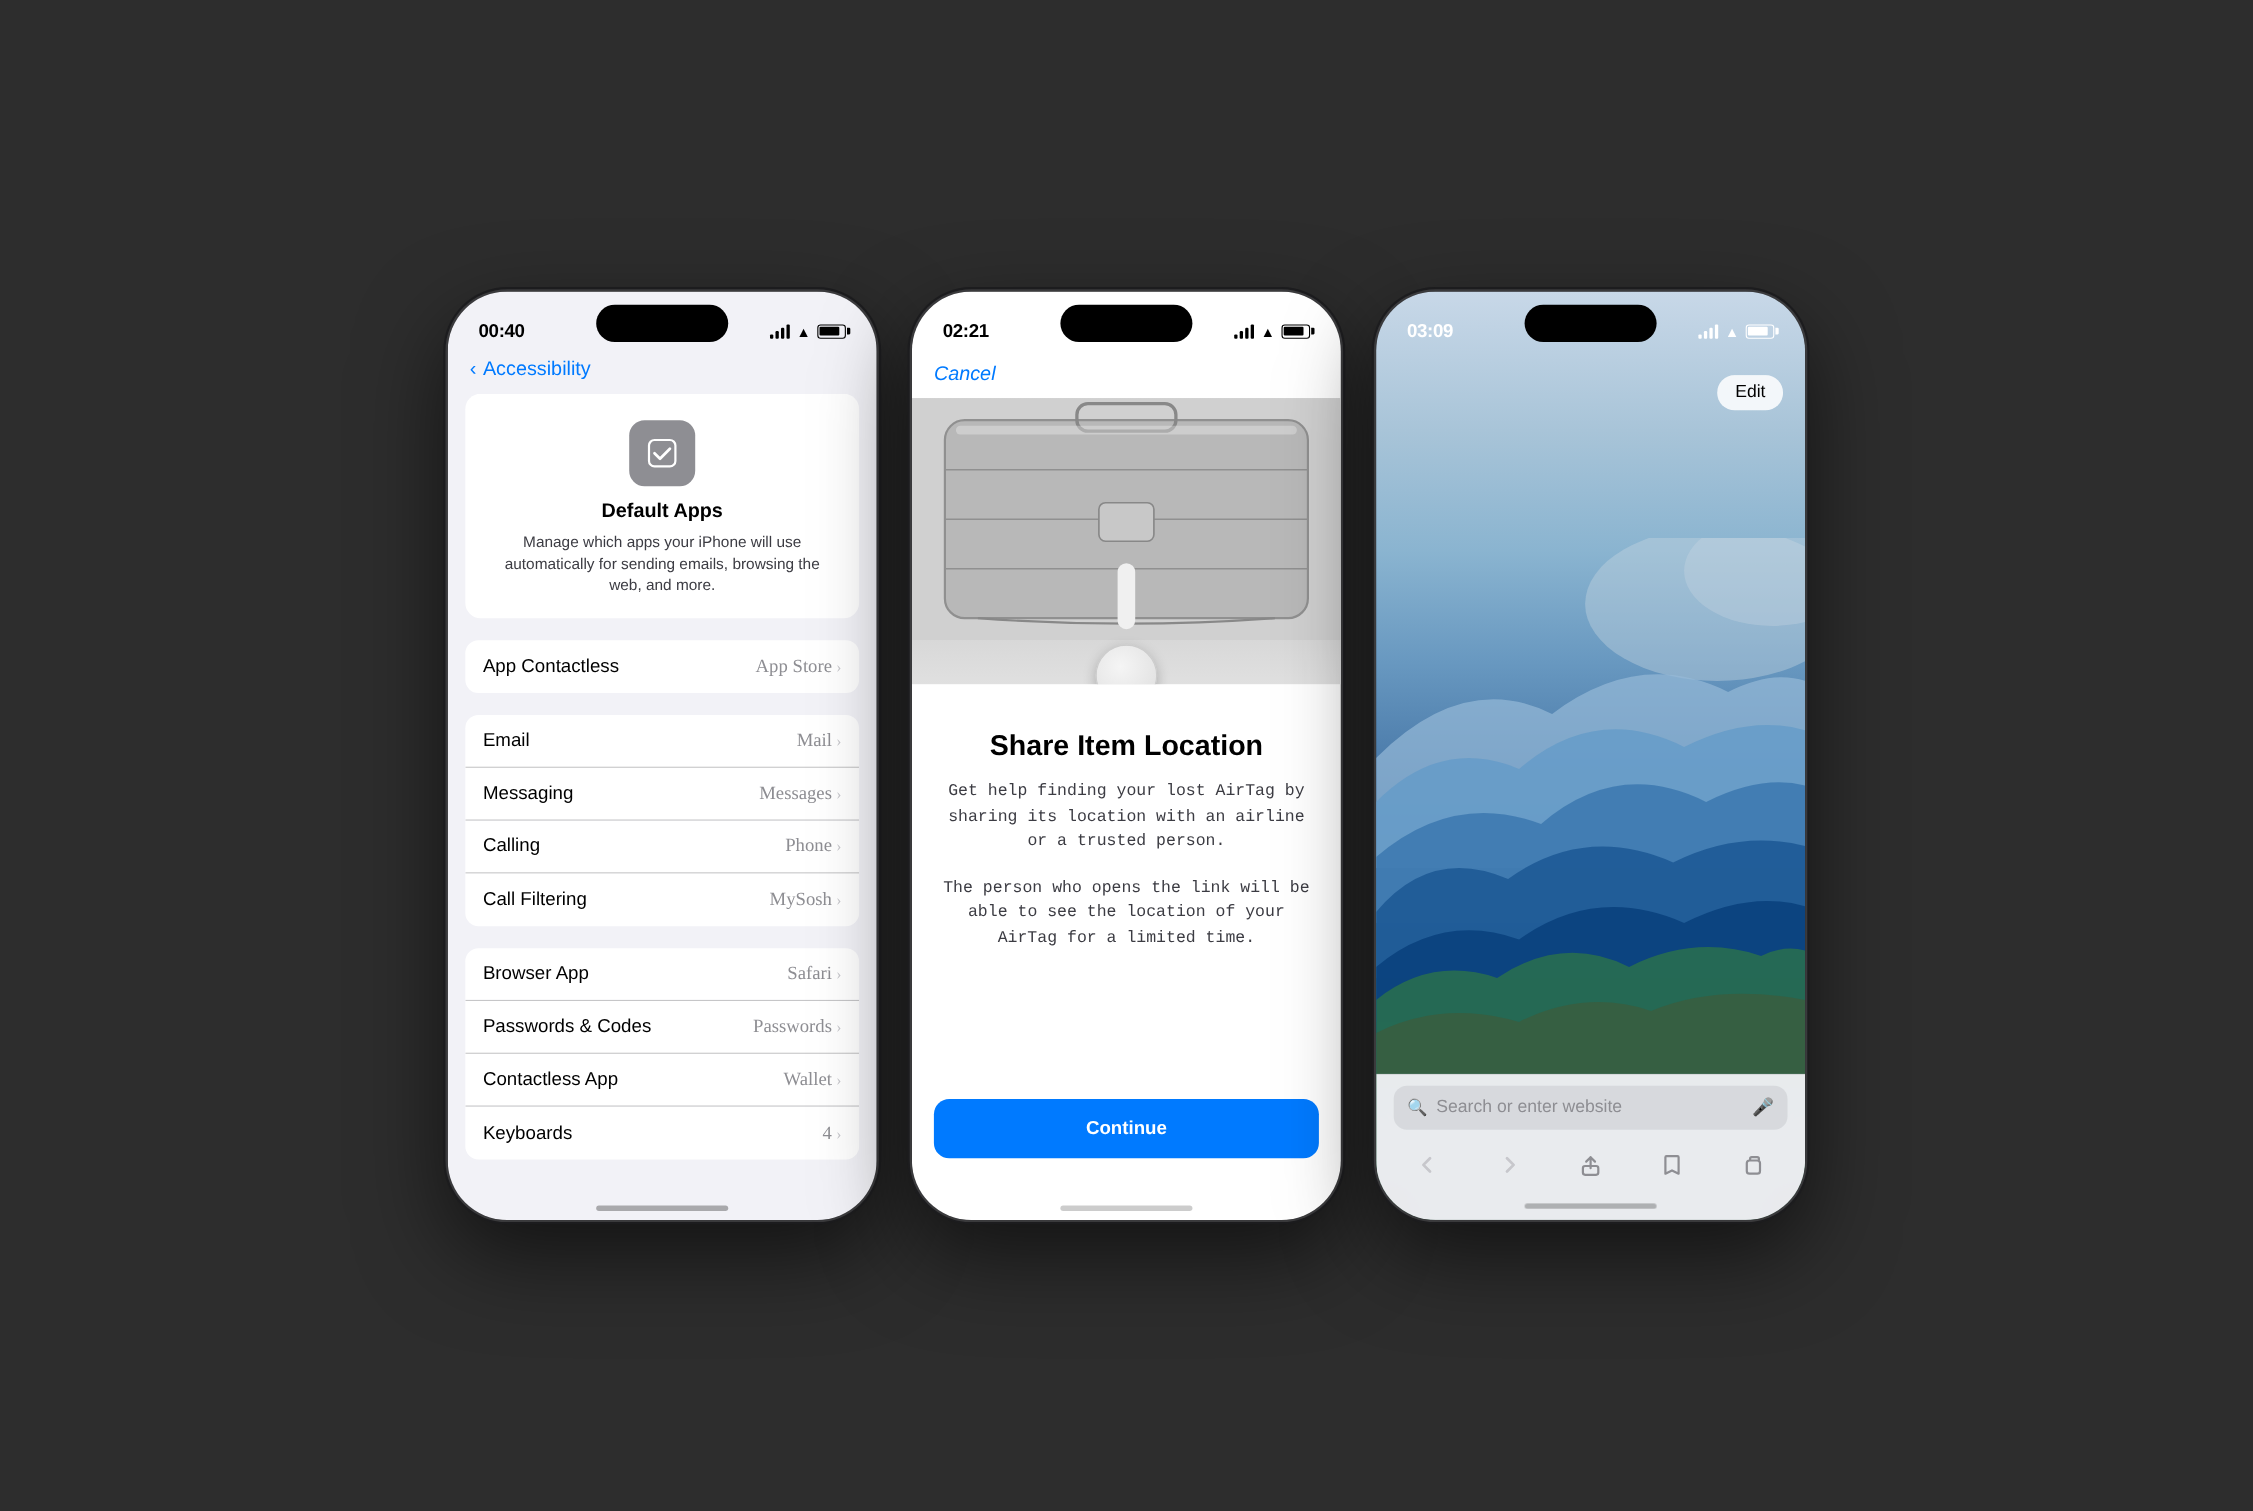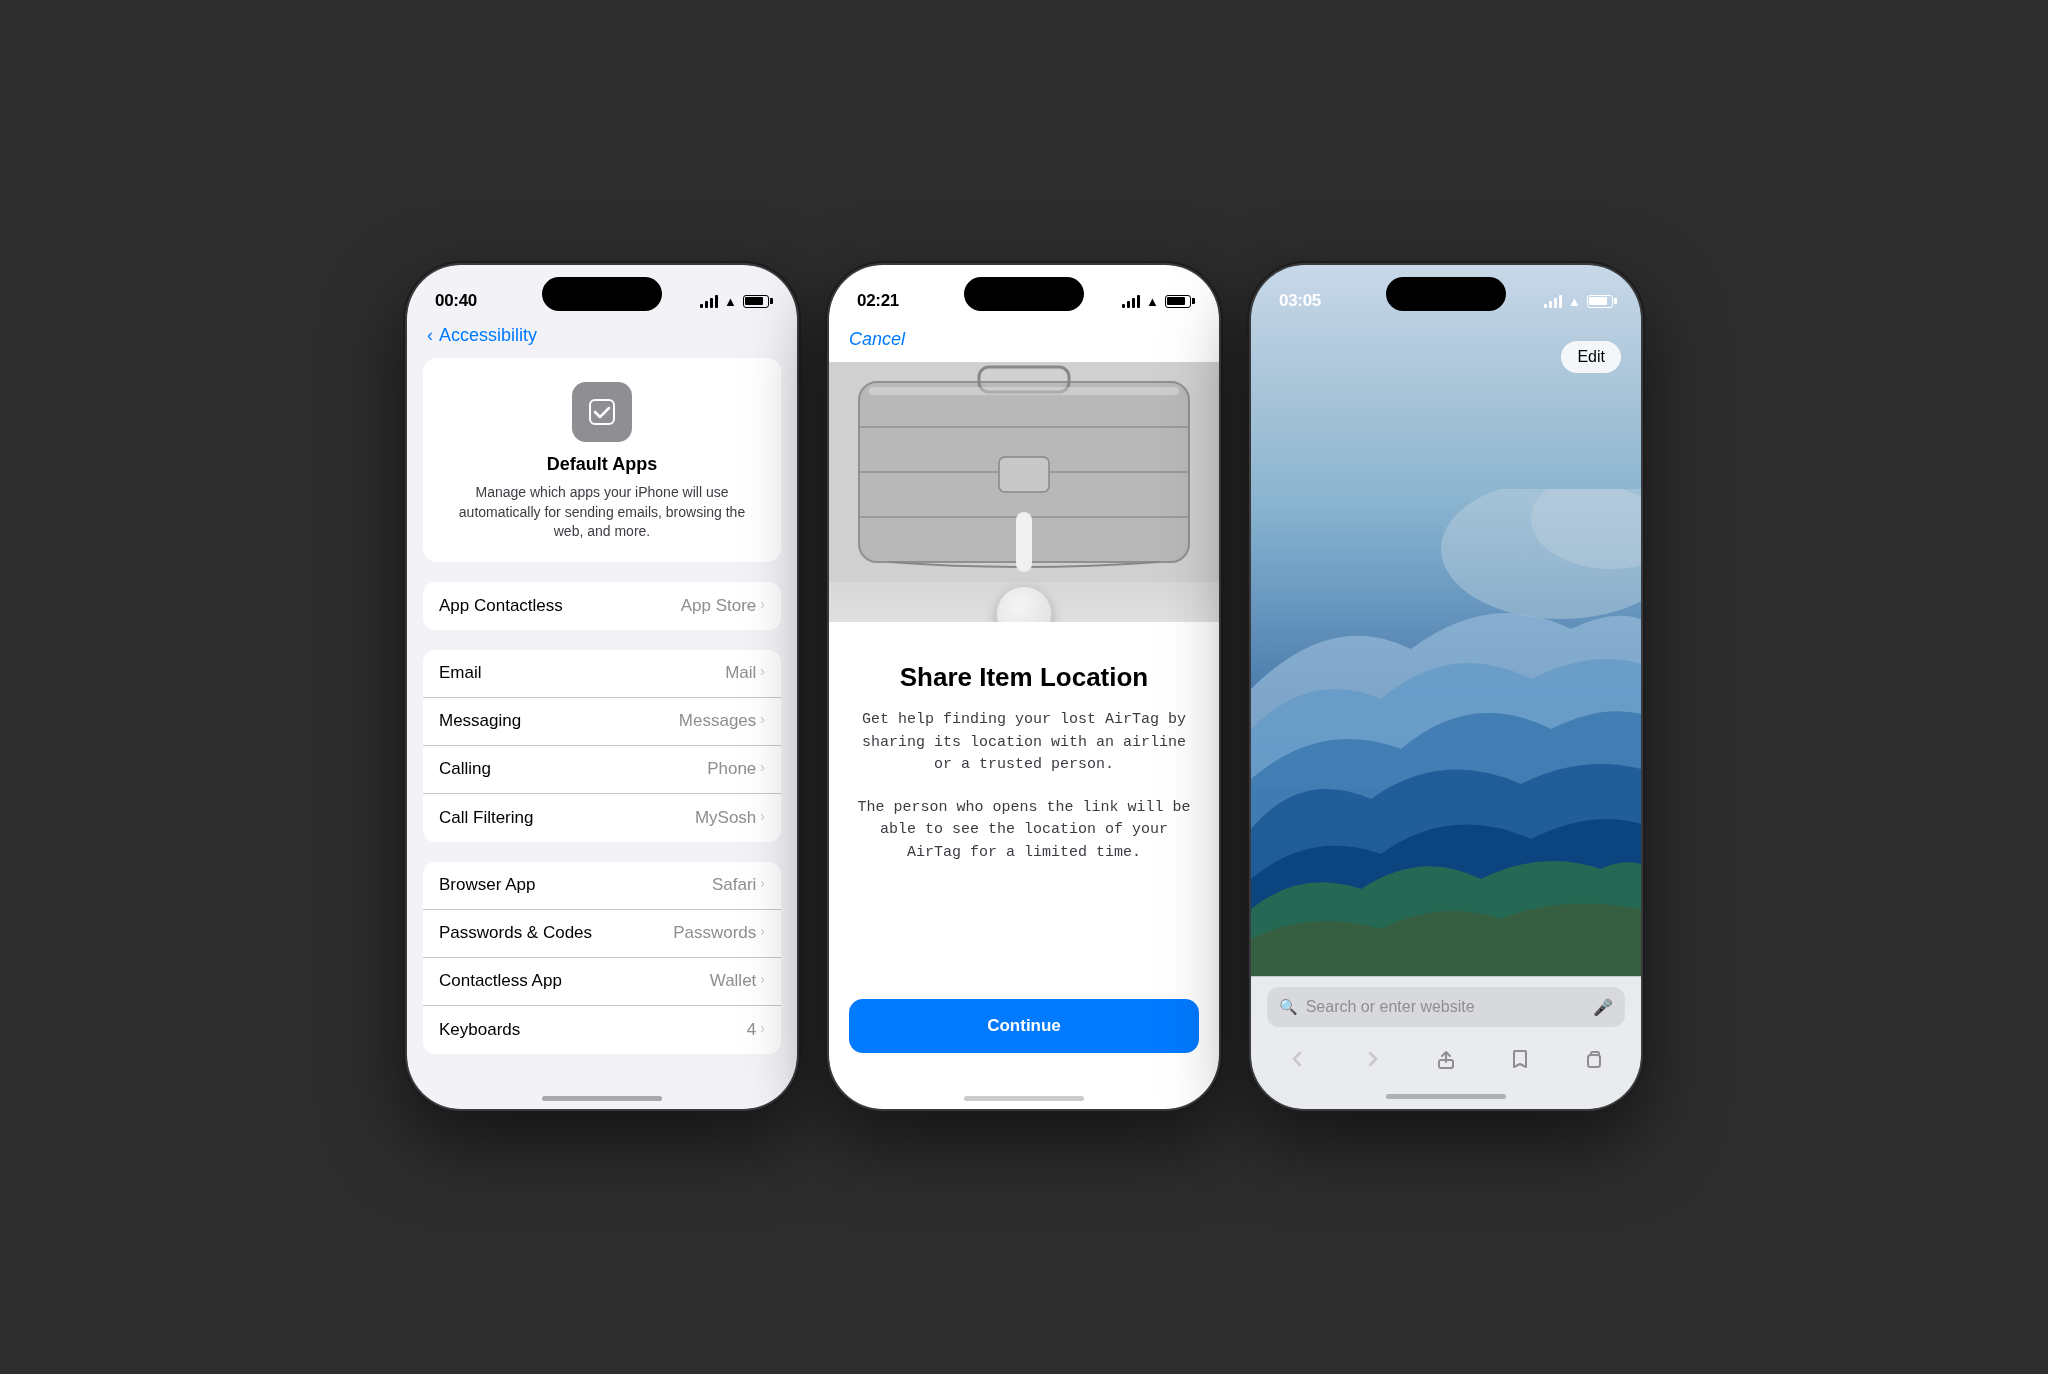--- a/index.html
+++ b/index.html
@@ -175,24 +175,25 @@
       border-bottom: 0.5px solid #c6c6c8;
       min-height: 48px;
     }
     .settings-row:last-child { border-bottom: none; }
     .settings-row-label {
       font-size: 17px;
       color: #000;
     }
     .settings-row-value {
       display: flex;
-      align-items: flex-start;
+      align-items: flex-end;
       gap: 4px;
       color: #8e8e93;
       font-size: 17px;
+      font-family: Liberation Serif, serif;
     }
     .chevron {
       color: #c7c7cc;
       font-size: 14px;
     }
 
     
     .phone2 .screen { background: #fff; }
     .phone2 .status-bar { color: #000; }
 
@@ -573,21 +574,21 @@
 
     <div class="home-indicator"></div>
   </div>
 </div>
 
 <div class="phone phone3">
 
   <div class="dynamic-island"></div>
   <div class="screen">
     <div class="status-bar">
-      <span class="status-time" style="color:#fff">03:05</span>
+      <span class="status-time" style="color:#fff">03:09</span>
       <div style="width:80px"></div>
       <div class="status-icons" style="color:#fff">
         <div class="signal-bars">
           <div class="signal-bar" style="height:4px; background:#fff"></div>
           <div class="signal-bar" style="height:7px; background:#fff"></div>
           <div class="signal-bar" style="height:10px; background:#fff"></div>
           <div class="signal-bar" style="height:13px; background:#fff"></div>
         </div>
         <span class="wifi-icon">▲</span>
         <div class="battery-icon" style="border-color:#fff">

